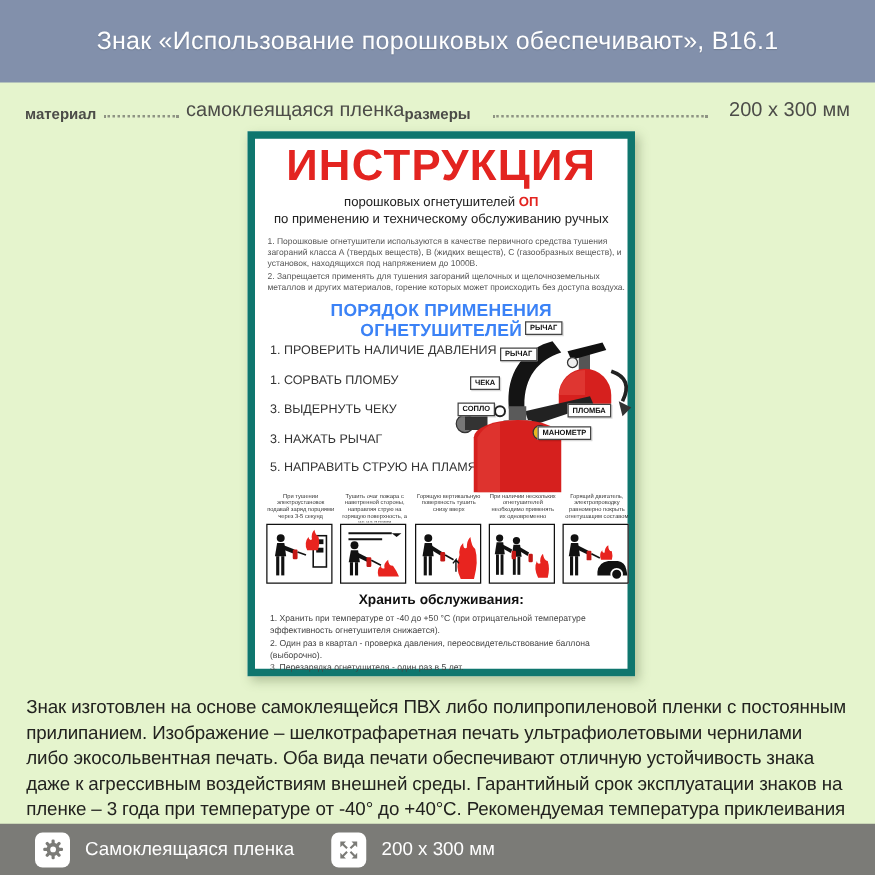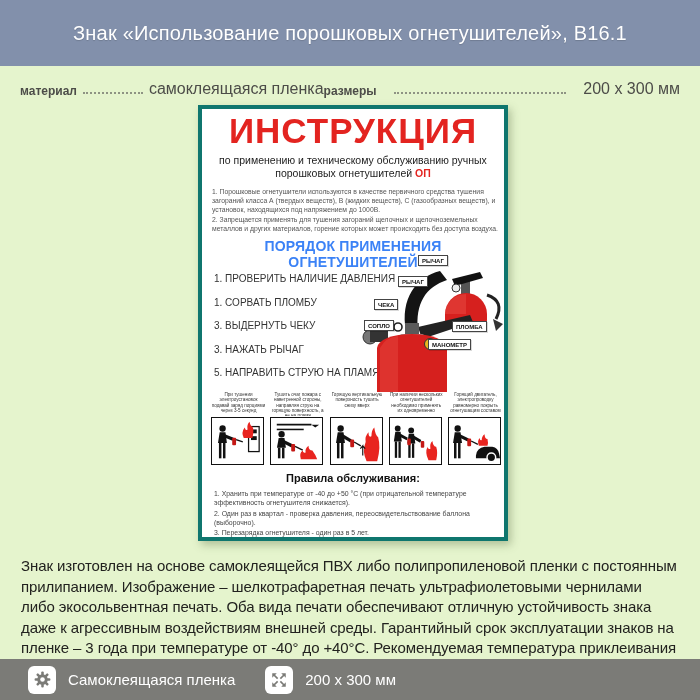--- a/index.html
+++ b/index.html
@@ -15,21 +15,21 @@
   .specs{position:absolute;left:20px;top:72px;width:660px;height:26px;display:flex;}
   .spec{display:flex;align-items:flex-end;}
   .spec.m{width:46%;}
   .spec.s{width:54%;gap:11px;}
   .spec .lbl{font-weight:700;color:#4c4c48;font-size:12px;line-height:1.1;}
   .spec .val{color:#4c4c48;font-size:16px;line-height:1.1;white-space:nowrap;}
   .spec .dots{flex:1;border-bottom:2px dotted #8e9383;margin:0 6px 4px 6px;height:1px;}
 
   
   .poster{position:absolute;left:198px;top:105px;width:310px;height:436px;background:#ffffff;
-          border:4px solid #0f766e;box-shadow:3px 4px 8px rgba(80,100,60,.35);box-sizing:border-box;}
+          border:6px solid #0f766e;box-shadow:3px 4px 8px rgba(80,100,60,.35);box-sizing:border-box;}
   .p-title{position:absolute;left:0;top:4px;width:100%;text-align:center;color:#e32420;
            font-size:35px;font-weight:700;letter-spacing:1px;line-height:1.05;}
   .p-sub{position:absolute;left:0;top:45px;width:100%;text-align:center;color:#222;
          font-size:10.5px;line-height:12.5px;}
   .accent-red{color:#e32420;font-weight:700;}
   .p-intro{position:absolute;left:10px;top:78px;width:292px;color:#555;font-size:6.8px;line-height:9px;}
   .p-intro div{margin-bottom:1px;}
   .p-section{position:absolute;left:0;top:129px;width:100%;text-align:center;color:#3b82f6;
              font-size:14px;font-weight:700;letter-spacing:.2px;}
   .p-steps{position:absolute;left:12px;top:164px;width:160px;}
@@ -59,44 +59,44 @@
           display:flex;align-items:center;padding-left:28px;box-sizing:border-box;}
   .f-item{display:flex;align-items:center;margin-right:30px;}
   .f-tile{width:28px;height:28px;background:#ffffff;border-radius:6px;display:flex;
           align-items:center;justify-content:center;margin-right:12px;}
   .f-label{color:#ffffff;font-size:15px;white-space:nowrap;}
 </style>
 </head>
 <body>
 
 <div class="header">
-  <div class="title">Знак «Использование порошковых огнетушителей», В16.1</div>
+  <div class="title">Знак «Использование порошковых обеспечивают», В16.1</div>
 </div>
 
 <div class="specs">
   <div class="spec m">
     <span class="lbl">материал</span>
     <span class="dots"></span>
     <span class="val">самоклеящаяся пленка</span>
   </div>
   <div class="spec s">
     <span class="lbl">размеры</span>
     <span class="dots"></span>
     <span class="val">200 х 300 мм</span>
   </div>
 </div>
 
 <div class="poster">
   <div class="p-title">ИНСТРУКЦИЯ</div>
   <div class="p-sub">
-    <div><span>по применению и техническому обслуживанию ручных</span></div>
     <div>
       <span>порошковых огнетушителей</span>
       <span class="accent-red">ОП</span>
     </div>
+    <div><span>по применению и техническому обслуживанию ручных</span></div>
   </div>
   <div class="p-intro">
     <div>1. Порошковые огнетушители используются в качестве первичного средства тушения загораний класса А (твердых веществ), В (жидких веществ), С (газообразных веществ), и установок, находящихся под напряжением до 1000В.</div>
     <div>2. Запрещается применять для тушения загораний щелочных и щелочноземельных металлов и других материалов, горение которых может происходить без доступа воздуха.</div>
   </div>
   <div class="p-section">ПОРЯДОК ПРИМЕНЕНИЯ ОГНЕТУШИТЕЛЕЙ</div>
 
   <div class="p-steps">
     <div>1. ПРОВЕРИТЬ НАЛИЧИЕ ДАВЛЕНИЯ</div>
     <div>1. СОРВАТЬ ПЛОМБУ</div>
@@ -234,21 +234,21 @@
         <rect x="19" y="20.5" width="4" height="8" rx="1" fill="#c41815"></rect>
             <path d="M23 23l7 3.5" stroke="#111" stroke-width="1.4" fill="none"></path>
         <path d="M28 38q1-8 9-9h8q6 1 7 7l1 5H28z" fill="#111"></path>
         <circle cx="44" cy="40" r="4.5" fill="#111" stroke="#fff" stroke-width="1.5"></circle>
         <path d="M31 28q-2-5 1-8 0 3 2 2 0-4 3-6 0 5 3 5 1 4 0 7z" fill="#e8241f"></path>
       </svg>
         </div>
     </div>
   </div>
 
-  <div class="p-rules-title">Правила обслуживания:</div>
+  <div class="p-rules-title">Хранить обслуживания:</div>
   <div class="p-rules">
     <div>1. Хранить при температуре от -40 до +50 °С (при отрицательной температуре эффективность огнетушителя снижается).</div>
     <div>2. Один раз в квартал - проверка давления, переосвидетельствование баллона (выборочно).</div>
     <div>3. Перезарядка огнетушителя - один раз в 5 лет.</div>
   </div>
 </div>
 
 <div class="descr">Знак изготовлен на основе самоклеящейся ПВХ либо полипропиленовой пленки с постоянным прилипанием. Изображение – шелкотрафаретная печать ультрафиолетовыми чернилами либо экосольвентная печать. Оба вида печати обеспечивают отличную устойчивость знака даже к агрессивным воздействиям внешней среды. Гарантийный срок эксплуатации знаков на пленке – 3 года при температуре от -40° до +40°С. Рекомендуемая температура приклеивания – от +10°С, время полного приклеивания – 12 часов</div>
 
 <div class="footer">

